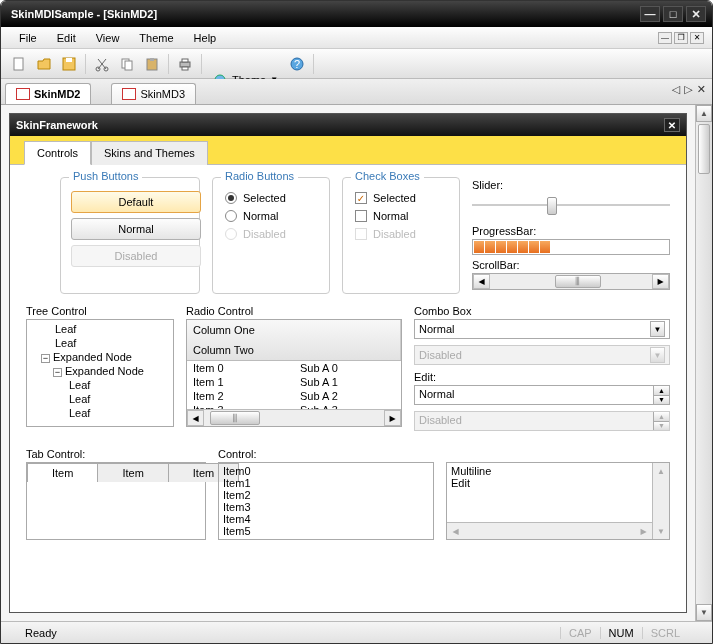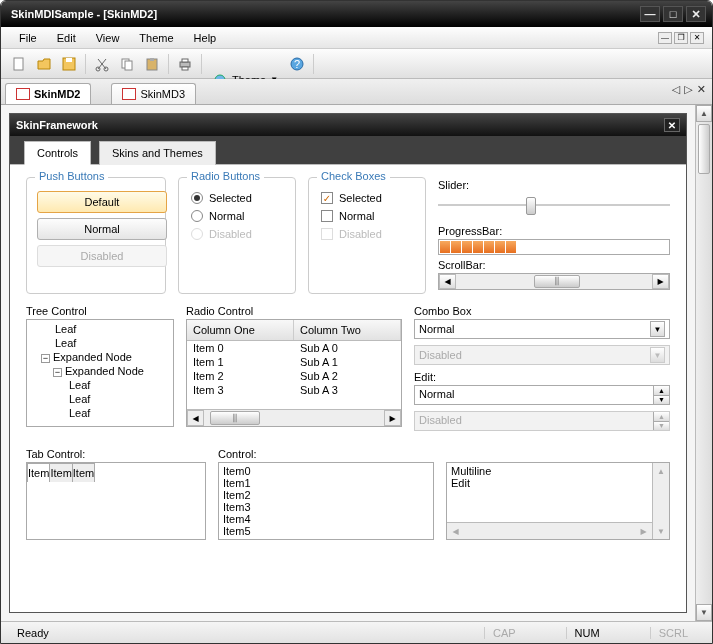--- a/index.html
+++ b/index.html
@@ -35,21 +35,21 @@
 .vscroll .arrow { height: 17px; border: 1px solid #aaa; background: linear-gradient(to bottom,#fff,#ddd); display: flex; align-items: center; justify-content: center; font-size: 8px; color: #555; }
 .vscroll .track { flex: 1; }
 .vscroll .thumb { height: 50px; margin: 2px; background: linear-gradient(to right,#fff,#ccc); border: 1px solid #aaa; border-radius: 2px; }
 
 .mdi { flex: 1; padding: 8px; min-height: 0; }
 .inner-window { border: 1px solid #555; background: #fff; height: 100%; display: flex; flex-direction: column; }
 .inner-title { background: linear-gradient(to bottom,#444,#111); color: #fff; font-weight: bold; height: 22px; display: flex; align-items: center; padding: 0 6px; }
 .inner-title .t { flex: 1; }
 .inner-title .close { width: 16px; height: 14px; background: #222; border: 1px solid #666; display: flex; align-items: center; justify-content: center; font-size: 10px; }
 
-.inner-tabs { display: flex; background: #404040; padding: 4px 14px 0; border-bottom: 1px solid #bbb; gap: 8px; }
+.inner-tabs { display: flex; background: #fde047; padding: 4px 14px 0; border-bottom: 1px solid #bbb; gap: 0; }
 .inner-tab { padding: 5px 12px; border: 1px solid #bbb; border-bottom: none; background: #eee; position: relative; top: 1px; }
 .inner-tab.active { background: #fff; border-bottom: 1px solid #fff; }
 
 .content { flex: 1; padding: 12px 16px; overflow: hidden; font-size: 11px; }
 
 .row { display: flex; gap: 12px; margin-bottom: 8px; }
 .groupbox { border: 1px solid #ccc; border-radius: 4px; padding: 8px 10px 6px; position: relative; }
 .groupbox .legend { position: absolute; top: -8px; left: 8px; background: #fff; padding: 0 4px; color: #3a7ab7; }
 
 .btn { width: 130px; height: 22px; margin: 5px auto; display: flex; align-items: center; justify-content: center; border: 1px solid #b0b0b0; border-radius: 3px; background: linear-gradient(to bottom,#fdfdfd,#e5e5e5); }
@@ -80,21 +80,21 @@
 
 .tree { border: 1px solid #aaa; height: 108px; overflow: hidden; padding: 2px; font-size: 11px; }
 .tree .tl { white-space: nowrap; height: 14px; line-height: 14px; }
 .tree .i0 { padding-left: 26px; }
 .tree .i1 { padding-left: 12px; }
 .tree .i2 { padding-left: 24px; }
 .tree .i3 { padding-left: 40px; }
 .tree .exp { display: inline-block; width: 9px; height: 9px; border: 1px solid #999; text-align: center; line-height: 7px; margin-right: 3px; font-size: 9px; background: #fff; }
 
 .list { border: 1px solid #aaa; height: 108px; display: flex; flex-direction: column; }
-.list .hdr { display: flex; background: linear-gradient(to bottom,#f8f8f8,#e2e2e2); border-bottom: 1px solid #bbb; }
+.list .hdr { display: flex; background: linear-gradient(to bottom,#f8f8f8,#e2e2e2); border-bottom: 1px solid #bbb; flex-direction: column; }
 .list .hdr div { flex: 1; padding: 4px 6px; border-right: 1px solid #ccc; }
 .list .rows { flex: 1; overflow: hidden; }
 .list .lr { display: flex; }
 .list .lr div { flex: 1; padding: 1px 6px; }
 .list .lscroll { height: 17px; border-top: 1px solid #bbb; display: flex; background: #eee; }
 
 .combo { height: 20px; border: 1px solid #aaa; display: flex; align-items: center; padding: 0 4px; margin-bottom: 6px; background: #fff; }
 .combo.disabled { background: #f2f2f2; color: #aaa; border-color: #ccc; }
 .combo .v { flex: 1; }
 .combo .dd { width: 15px; height: 16px; border: 1px solid #aaa; background: linear-gradient(to bottom,#fff,#ddd); display: flex; align-items: center; justify-content: center; font-size: 8px; }
@@ -102,39 +102,39 @@
 
 .spin { display: flex; height: 20px; border: 1px solid #aaa; margin-bottom: 6px; background: #fff; }
 .spin.disabled { background: #f2f2f2; color: #aaa; border-color: #ccc; }
 .spin .v { flex: 1; padding: 2px 4px; }
 .spin .btns { width: 16px; display: flex; flex-direction: column; }
 .spin .btns div { flex: 1; border-left: 1px solid #aaa; background: linear-gradient(to bottom,#fff,#ddd); font-size: 7px; display: flex; align-items: center; justify-content: center; }
 .spin .btns div:first-child { border-bottom: 1px solid #aaa; }
 
 .tabctrl { border: 1px solid #aaa; height: 78px; }
 .tabctrl .tabs { display: flex; }
-.tabctrl .tab { padding: 3px 0; border: 1px solid #aaa; border-bottom: none; background: #eee; margin-right: -1px; }
+.tabctrl .tab { padding: 3px 24px; border: 1px solid #aaa; border-bottom: none; background: #eee; margin-right: -1px; }
 .tabctrl .tab.active { background: #fff; }
 
 .listbox { border: 1px solid #aaa; height: 78px; padding: 2px 4px; overflow: hidden; }
 .listbox div { height: 12px; }
 
 .multiline { border: 1px solid #aaa; height: 78px; display: flex; }
 .multiline .txt { flex: 1; padding: 2px 4px; }
 .multiline .vs { width: 17px; border-left: 1px solid #bbb; background: #eee; display: flex; flex-direction: column; }
 .multiline .vs div { height: 16px; font-size: 8px; display: flex; align-items: center; justify-content: center; color: #aaa; }
 .multiline .vs .sp { flex: 1; }
 .multiline .hsr { height: 17px; border-top: 1px solid #bbb; background: #eee; display: flex; }
 
-.statusbar { height: 22px; background: linear-gradient(to bottom,#f5f5f5,#e2e2e2); border-top: 1px solid #bbb; display: flex; align-items: center; padding: 0 16px; gap: 42px; }
+.statusbar { height: 22px; background: linear-gradient(to bottom,#f5f5f5,#e2e2e2); border-top: 1px solid #bbb; display: flex; align-items: center; padding: 0 24px; }
 .statusbar .ready { flex: 1; }
 .statusbar .cell { padding: 0 8px; border-left: 1px solid #ccc; }
 .statusbar .cell.dim { color: #aaa; }
 
-.col-a { width: 140px; }
+.col-a { width: 140px; margin-left: 34px; }
 .col-b { width: 118px; }
 .col-c { width: 118px; }
 .col-d { flex: 1; }
 </style>
 </head>
 <body>
 
 <div class="window">
   <div class="titlebar">
     <span class="title">SkinMDISample - [SkinMD2]</span>

